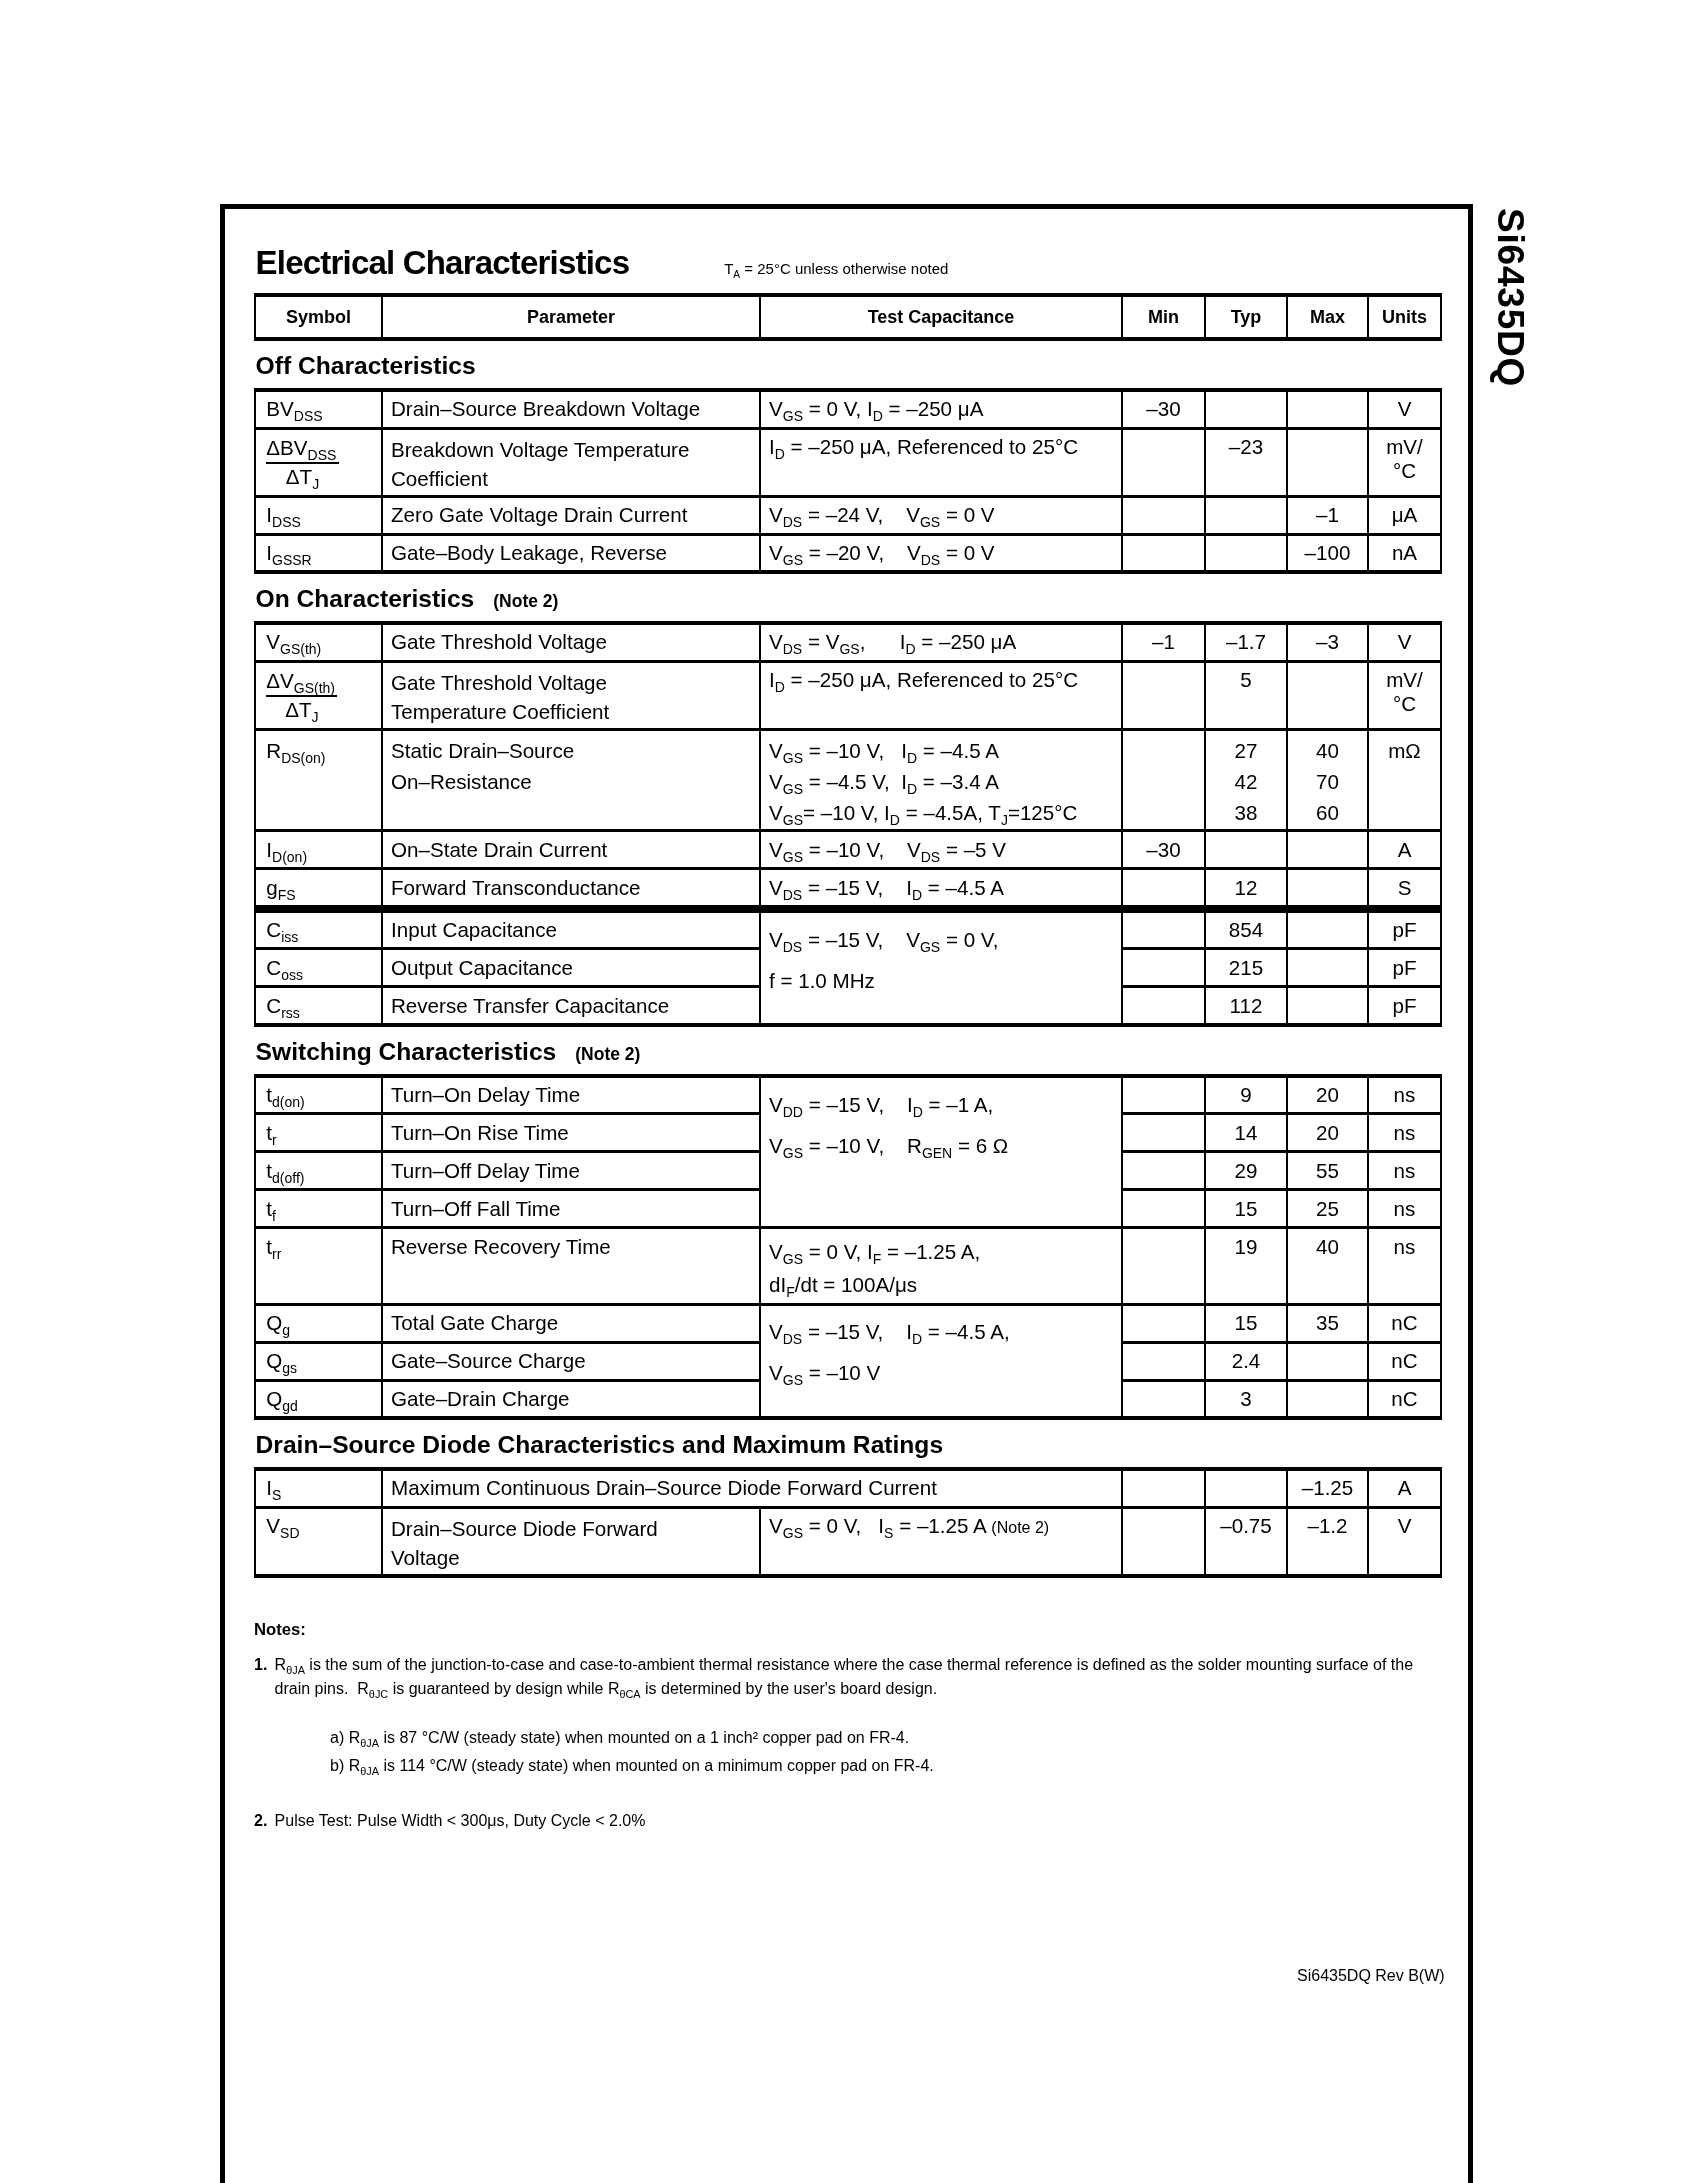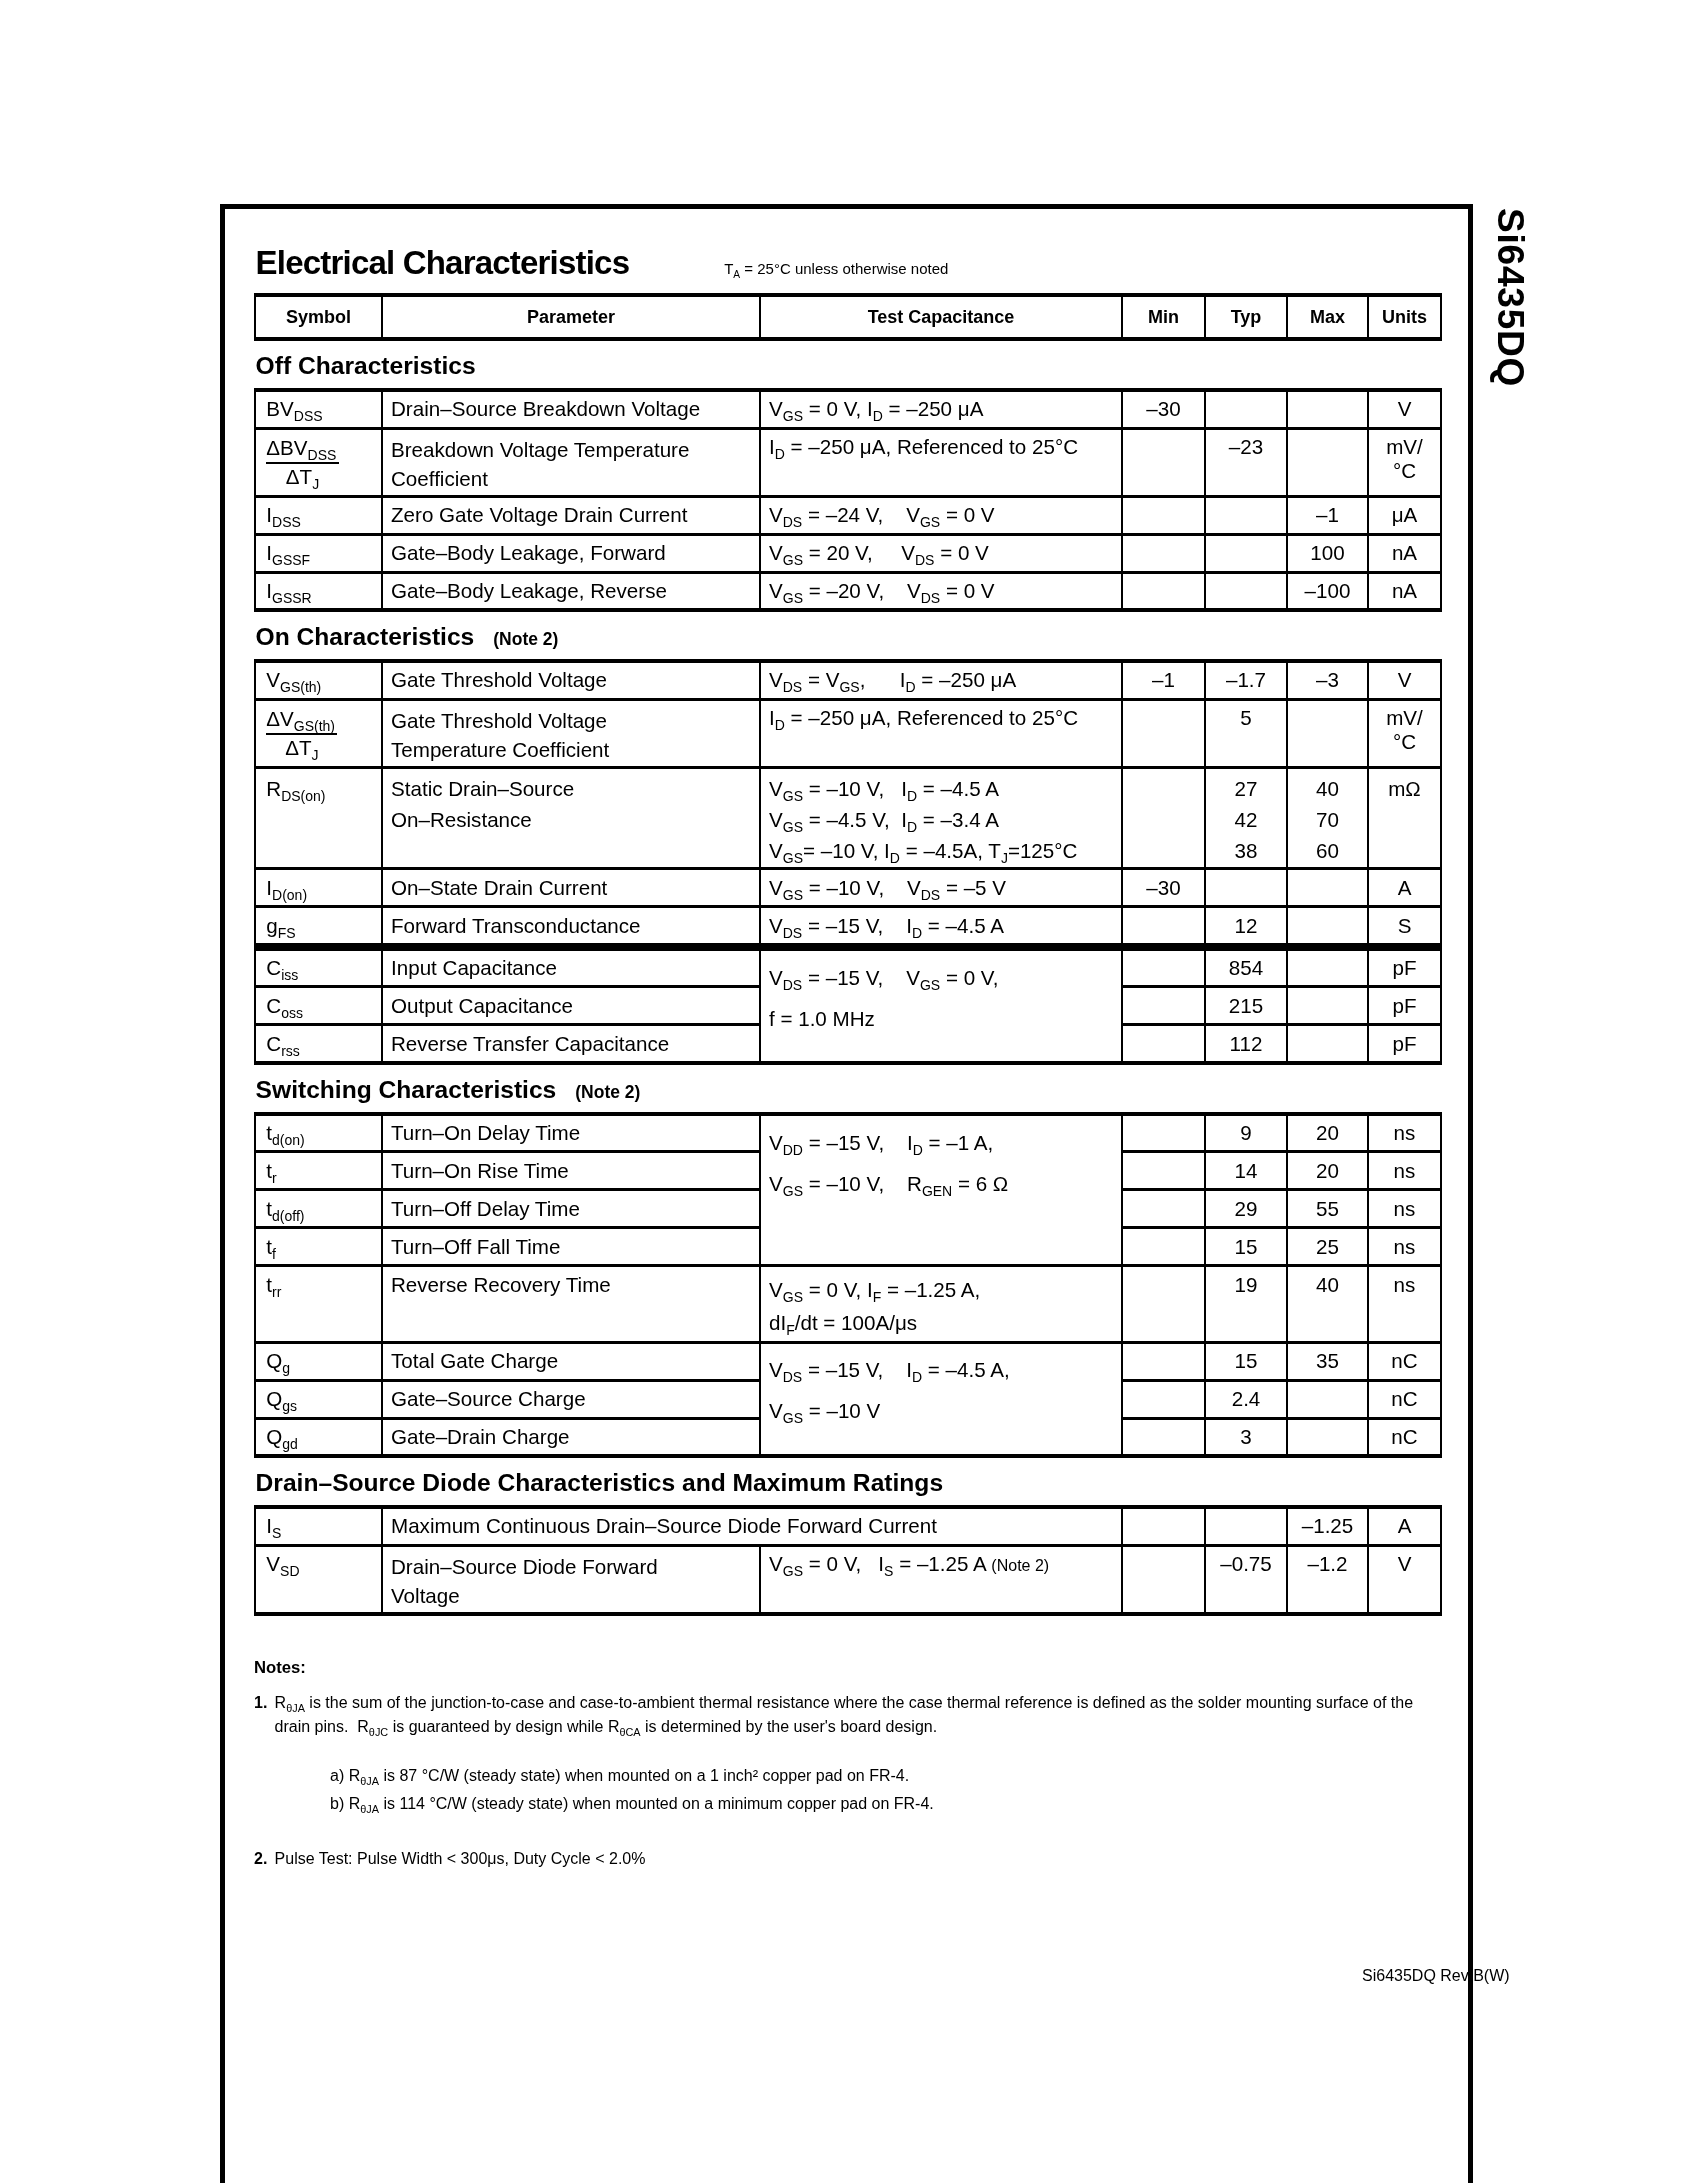--- a/index.html
+++ b/index.html
@@ -2,21 +2,21 @@
 <html style="font-size:12.7px"><head>
 <meta charset="utf-8">
 <style>
   html,body{margin:0;padding:0;}
   body{width:1687px;height:2183px;background:#fff;color:#000;
        font-family:"Liberation Sans",sans-serif;position:relative;}
   .frame{position:absolute;left:220px;top:204px;width:1253px;height:2069px;
          border:5.6px solid #000;box-sizing:border-box;padding:35px 36px 0 29px;}
   .side-label{position:absolute;left:1489px;top:208px;font-size:37px;font-weight:bold;
               writing-mode:vertical-rl;letter-spacing:0.8px;}
-  .footer{position:absolute;left:1362px;top:1967px;font-size:16px;}
+  .footer{position:absolute;left:1297px;top:1967px;font-size:16px;}
 
   .titlebar{display:flex;align-items:baseline;gap:95px;margin:0 0 11px 1.6px;}
   .title{font-size:33px;font-weight:bold;letter-spacing:-0.8px;}
   .subtitle{font-size:15px;}
 
   sub{font-size:0.68em;line-height:0;}
   .notesmall{font-size:16px;}
 
   .sechead{font-size:24.6px;font-weight:bold;margin:11px 0 8px 1.6px;}
   .sechead .secnote{font-size:17.5px;margin-left:19px;}
@@ -119,29 +119,20 @@
       <td>mV/°C</td>
     </tr>
     <tr>
       <td class="sym">I<sub>DSS</sub></td>
       <td class="par">Zero Gate Voltage Drain Current</td>
       <td class="tc">V<sub>DS</sub> = –24 V,&nbsp;&nbsp;&nbsp;&nbsp;V<sub>GS</sub> = 0 V</td>
       <td></td>
       <td></td>
       <td>–1</td>
       <td>μA</td>
-    </tr>
-    <tr>
-      <td class="sym">I<sub>GSSF</sub></td>
-      <td class="par">Gate–Body Leakage, Forward</td>
-      <td class="tc">V<sub>GS</sub> = 20 V,&nbsp;&nbsp;&nbsp;&nbsp;&nbsp;V<sub>DS</sub> = 0 V</td>
-      <td></td>
-      <td></td>
-      <td>100</td>
-      <td>nA</td>
     </tr>
     <tr>
       <td class="sym">I<sub>GSSR</sub></td>
       <td class="par">Gate–Body Leakage, Reverse</td>
       <td class="tc">V<sub>GS</sub> = –20 V,&nbsp;&nbsp;&nbsp;&nbsp;V<sub>DS</sub> = 0 V</td>
       <td></td>
       <td></td>
       <td>–100</td>
       <td>nA</td>
     </tr>

